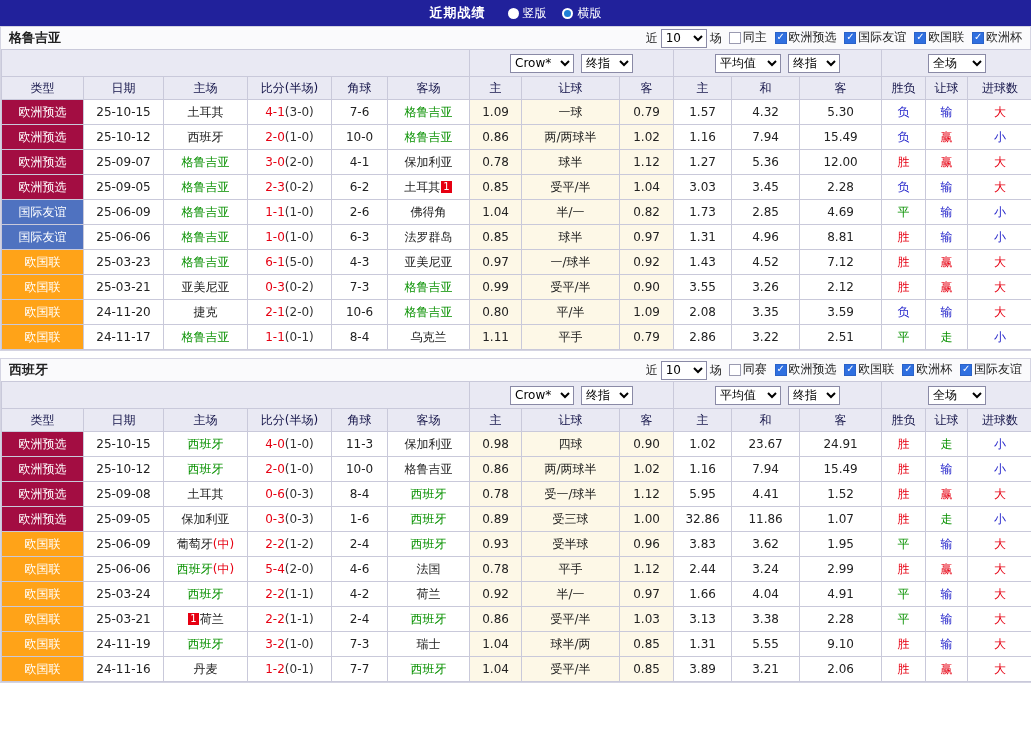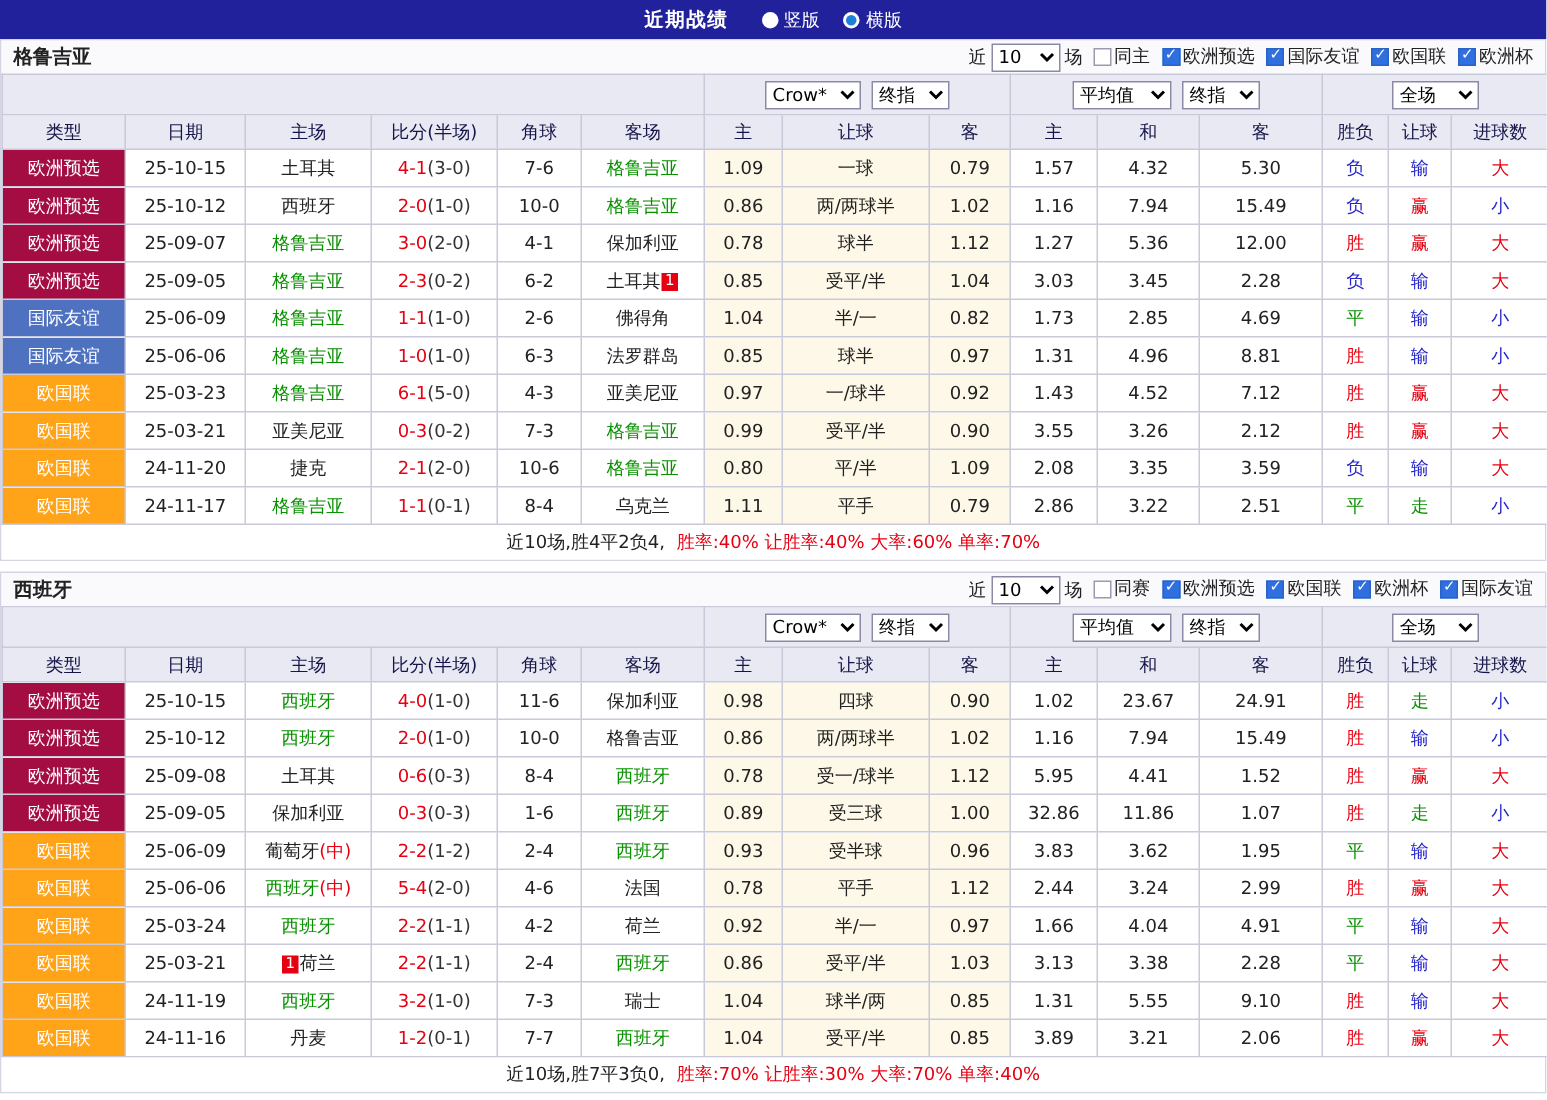--- a/index.html
+++ b/index.html
@@ -361,24 +361,20 @@
           <td class="cream">0.79</td>
           <td>2.86</td>
           <td>3.22</td>
           <td>2.51</td>
           <td style="color: rgb(8, 145, 0);">平</td>
           <td style="color: rgb(8, 145, 0);">走</td>
           <td style="color: rgb(37, 37, 203);">小</td>
         </tr>
       </tbody>
   </table>
-  <div class="summary">
-    <span class="sum-black">近10场,胜4平2负4,</span>
-    <span class="sum-red">胜率:40% 让胜率:40% 大率:60% 单率:70%</span>
-  </div>
 </div>
 
 <div class="section">
   <div class="sec-head">
     <span class="team">西班牙</span>
     <div class="filters">
       <span>近</span>
       <select style="width:46px;">
         <option>10</option>
       </select>
@@ -470,21 +466,21 @@
         <th>进球数</th>
       </tr>
     </thead>
     <tbody>
 
         <tr>
           <td class="type-cell" style="background-color: rgb(163, 13, 66);">欧洲预选</td>
           <td>25-10-15</td>
           <td><span class="focus">西班牙</span></td>
           <td><span class="score">4-0</span><span class="half">(1-0)</span></td>
-          <td>11-6</td>
+          <td>11-3</td>
           <td><span>保加利亚</span></td>
           <td class="cream">0.98</td>
           <td class="cream">四球</td>
           <td class="cream">0.90</td>
           <td>1.02</td>
           <td>23.67</td>
           <td>24.91</td>
           <td style="color: rgb(230, 0, 18);">胜</td>
           <td style="color: rgb(8, 145, 0);">走</td>
           <td style="color: rgb(37, 37, 203);">小</td>
@@ -646,17 +642,13 @@
           <td class="cream">0.85</td>
           <td>3.89</td>
           <td>3.21</td>
           <td>2.06</td>
           <td style="color: rgb(230, 0, 18);">胜</td>
           <td style="color: rgb(230, 0, 18);">赢</td>
           <td style="color: rgb(230, 0, 18);">大</td>
         </tr>
       </tbody>
   </table>
-  <div class="summary">
-    <span class="sum-black">近10场,胜7平3负0,</span>
-    <span class="sum-red">胜率:70% 让胜率:30% 大率:70% 单率:40%</span>
-  </div>
 </div>
 
 </body></html>

